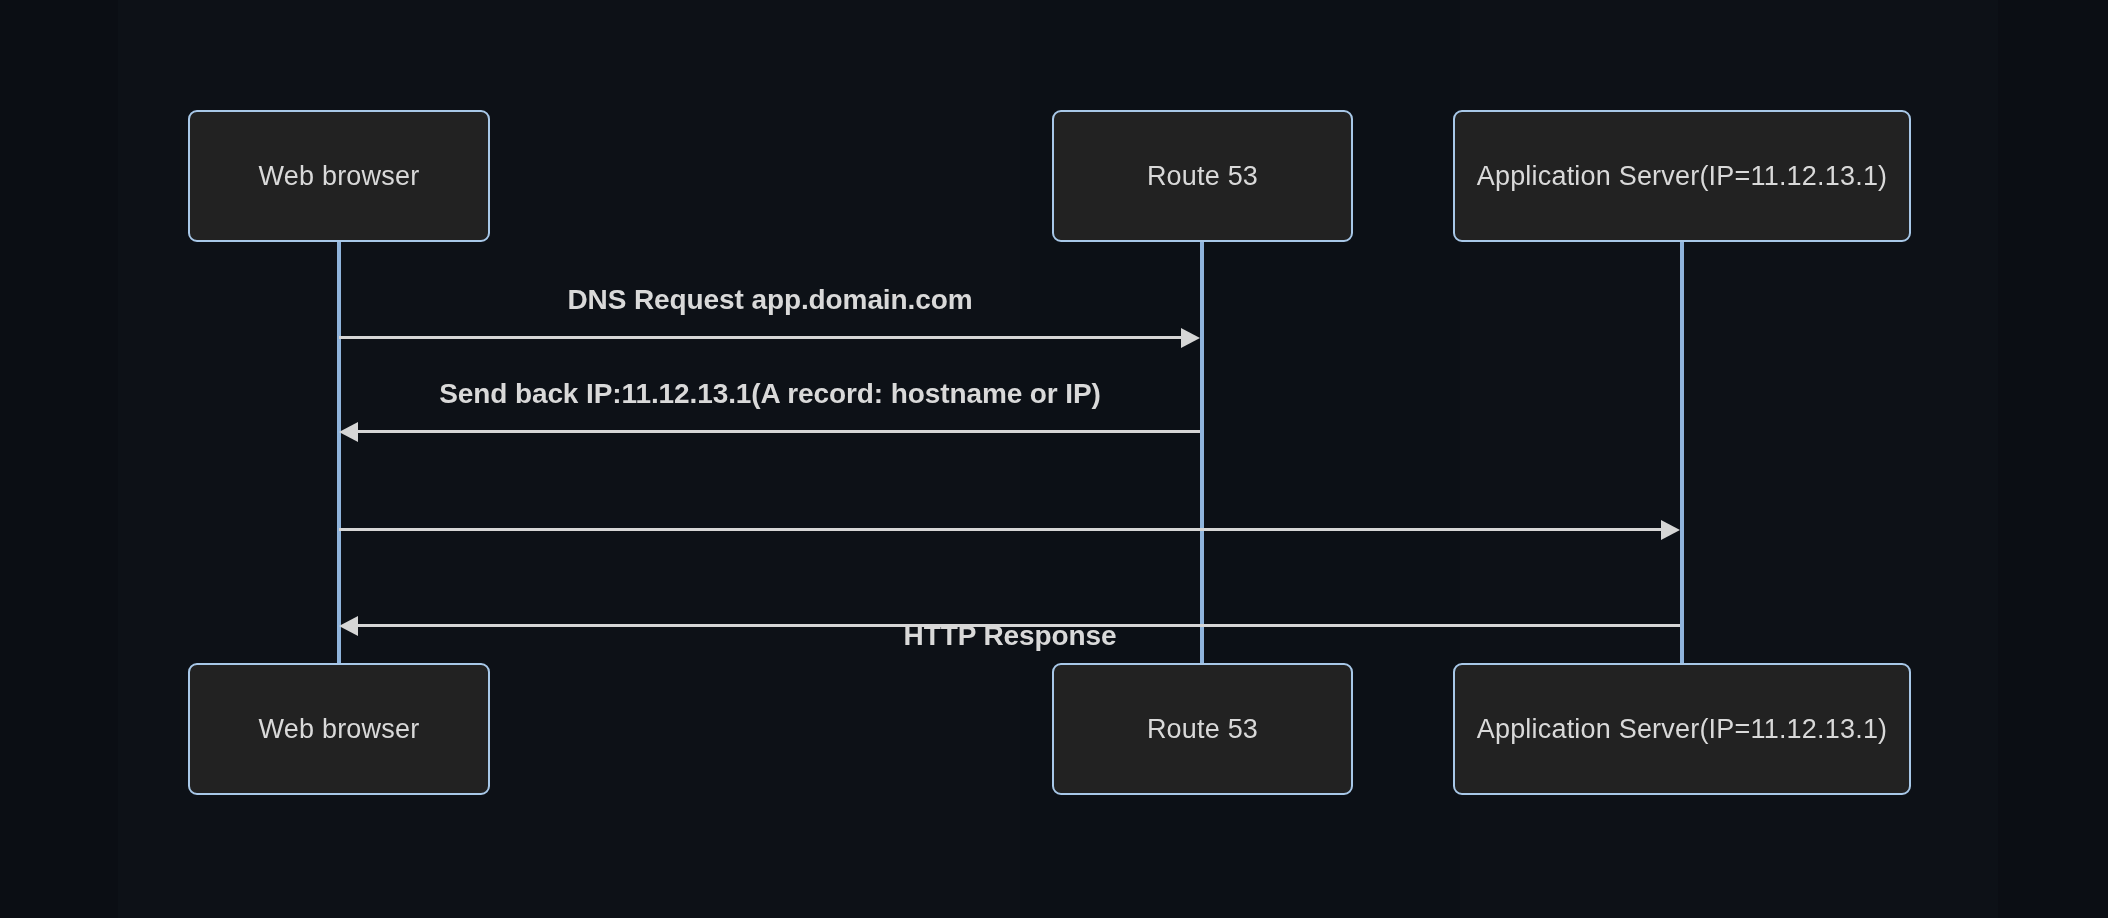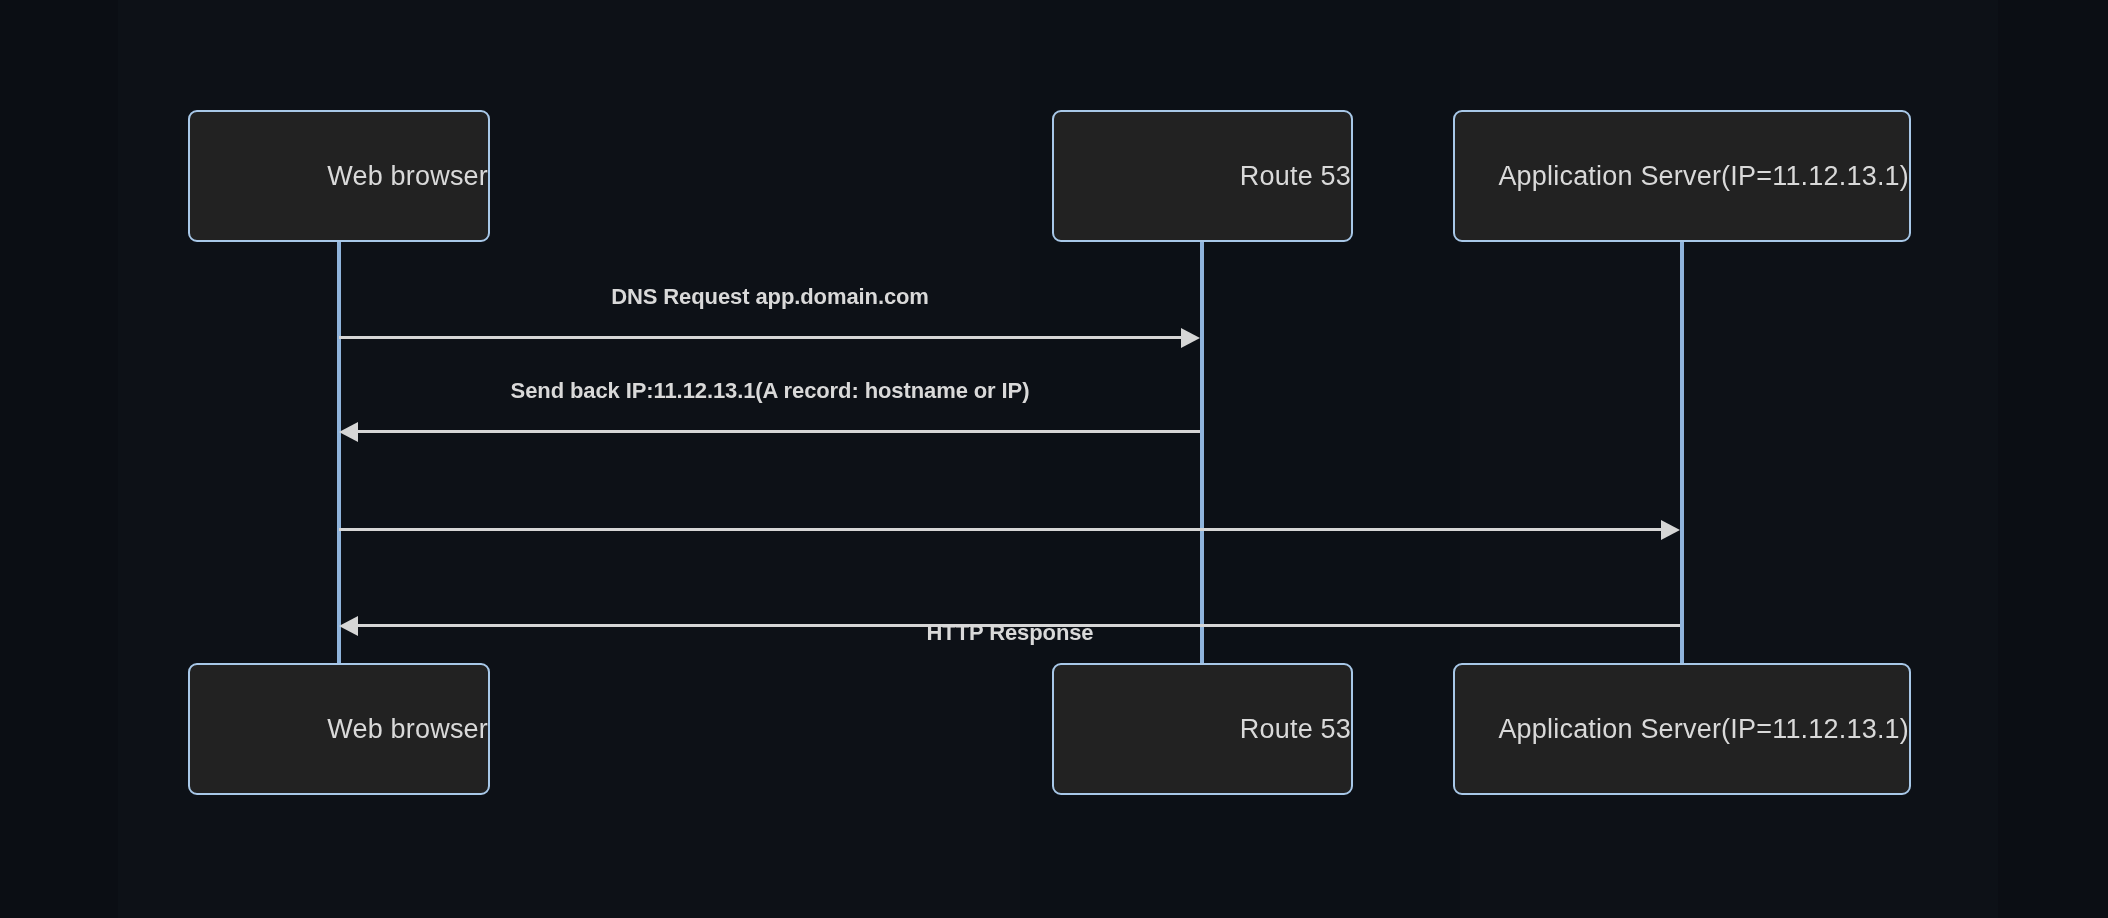--- a/index.html
+++ b/index.html
@@ -41,21 +41,21 @@
 
   
   .participant {
     position: absolute;
     box-sizing: border-box;
     background: #222222;
     border: 2px solid #a8c8e8;
     border-radius: 9px;
     display: flex;
     align-items: center;
-    justify-content: flex-end;
+    justify-content: center;
     color: #d9d9d9;
     font-size: 27px;
     font-weight: 400;
     letter-spacing: 0.2px;
     white-space: nowrap;
     z-index: 4;
   }
 
   
   .lifeline {
@@ -89,21 +89,21 @@
   .msg-head.right {
     border-left: 19px solid #d6d6d6;
   }
   .msg-head.left {
     border-right: 19px solid #d6d6d6;
   }
   .msg-label {
     position: absolute;
     transform: translateX(-50%);
     color: #d9d9d9;
-    font-size: 22px;
+    font-size: 28px;
     font-weight: bold;
     white-space: nowrap;
     letter-spacing: -0.1px;
     z-index: 5;
   }
 </style>
 </head>
 <body>
 
 <div id="stage">

